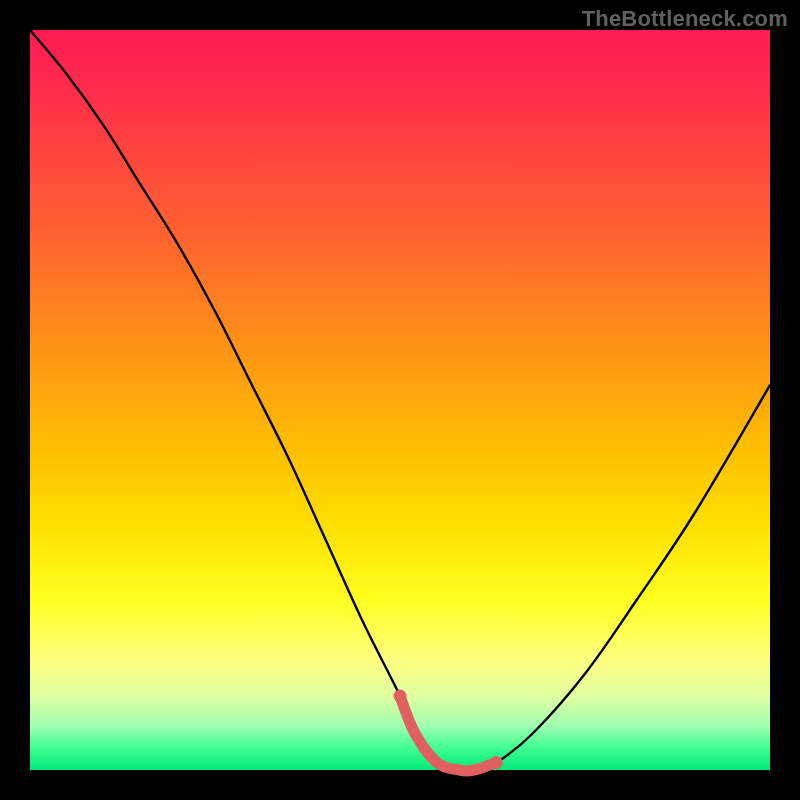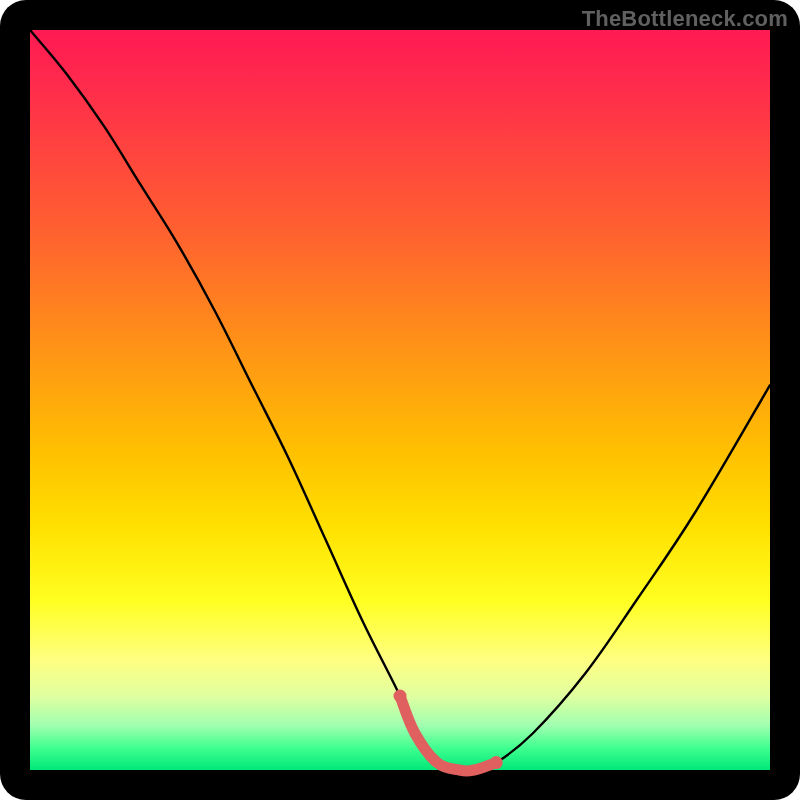--- a/index.html
+++ b/index.html
@@ -2,21 +2,20 @@
 <html><head>
 <meta charset="utf-8">
 <style>
   * { margin: 0; padding: 0; box-sizing: border-box; }
   html, body { width: 800px; height: 800px; overflow: hidden; }
   .chart-container {
     position: relative;
     width: 800px;
     height: 800px;
     background: #000;
-    border-radius: 26px;
   }
   .plot-area {
     position: absolute;
     left: 30px;
     top: 30px;
     width: 740px;
     height: 740px;
   }
   .gradient-bg {
     position: absolute;

